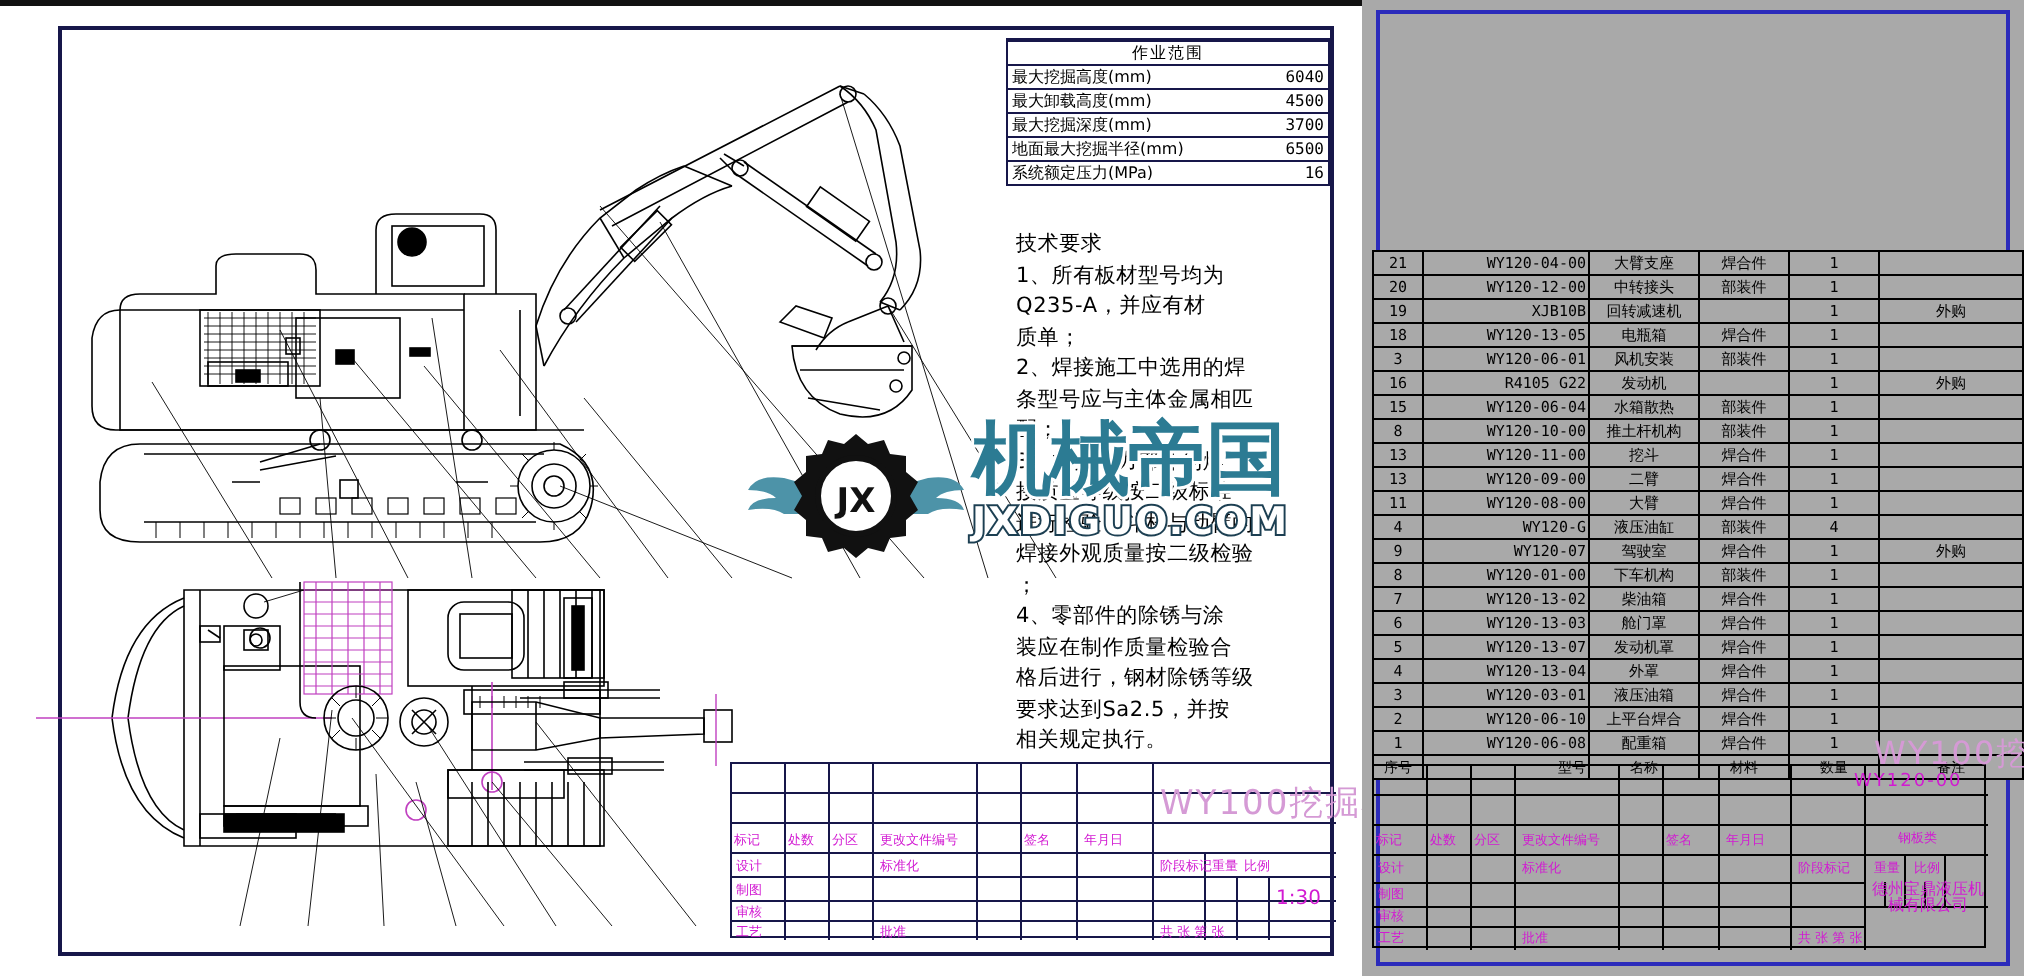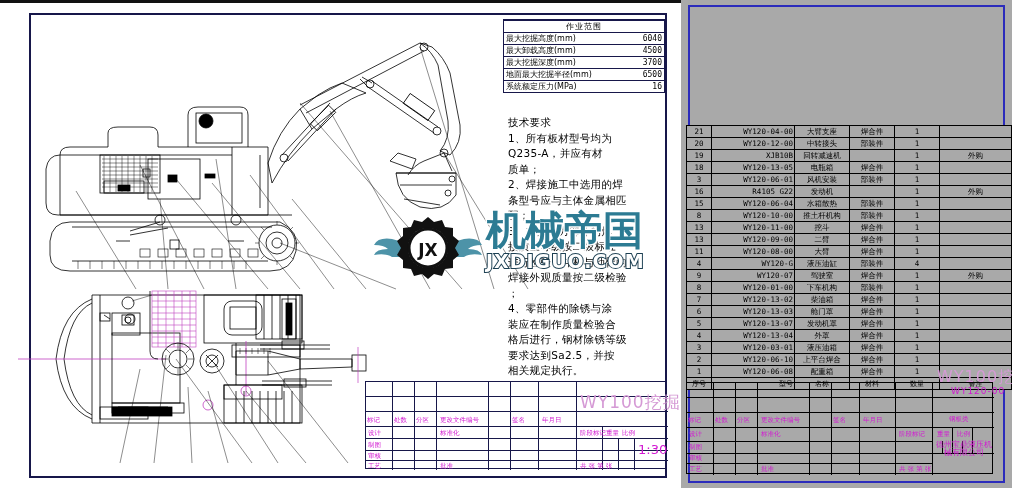--- a/index.html
+++ b/index.html
@@ -412,21 +412,21 @@
       <div class="txt" style="left:2px;top:59px">制图</div>
       <div class="txt" style="left:2px;top:70px">审核</div>
       <div class="txt" style="left:2px;top:80px">工艺</div>
       <div class="txt" style="left:74px;top:47px">标准化</div>
       <div class="txt" style="left:74px;top:80px">批准</div>
 
       <div class="txt big" style="left:214px;top:16px">WY100挖掘机</div>
       <div class="txt" style="left:214px;top:47px">阶段标记</div>
       <div class="txt" style="left:240px;top:47px">重量</div>
       <div class="txt" style="left:256px;top:47px">比例</div>
-      <div class="txt" style="left:272px;top:64px;font-size:13px">1:30</div>
+      <div class="txt" style="left:272px;top:64px;font-size:10px">1:30</div>
       <div class="txt" style="left:214px;top:80px">共   张  第   张</div>
     </div>
   </div>
 
   <div class="sheet-right">
     <div class="frame-right"></div>
 
     <table class="parts">
       <tbody id="parts-body">
           <tr>
@@ -641,18 +641,18 @@
       <div class="txt" style="left:2px;top:82px">工艺</div>
       <div class="txt" style="left:74px;top:47px">标准化</div>
       <div class="txt" style="left:74px;top:82px">批准</div>
 
       <div class="txt big" style="left:250px;top:-10px;color:#d59ad5">WY100挖掘机</div>
       <div class="txt" style="left:212px;top:47px">阶段标记</div>
       <div class="txt" style="left:250px;top:47px">重量</div>
       <div class="txt" style="left:270px;top:47px">比例</div>
       <div class="txt" style="left:212px;top:82px">共   张  第   张</div>
 
-      <div class="txt code" style="left:264px;top:4px">WY120-00</div>
+      <div class="txt code" style="left:240px;top:4px">WY120-00</div>
       <div class="txt" style="left:262px;top:32px">钢板类</div>
       <div class="txt corp" style="left:247px;top:58px;width:60px;white-space:normal;text-align:center">德州宝鼎液压机械有限公司</div>
     </div>
   </div>
 </div>
 
 </body></html>

